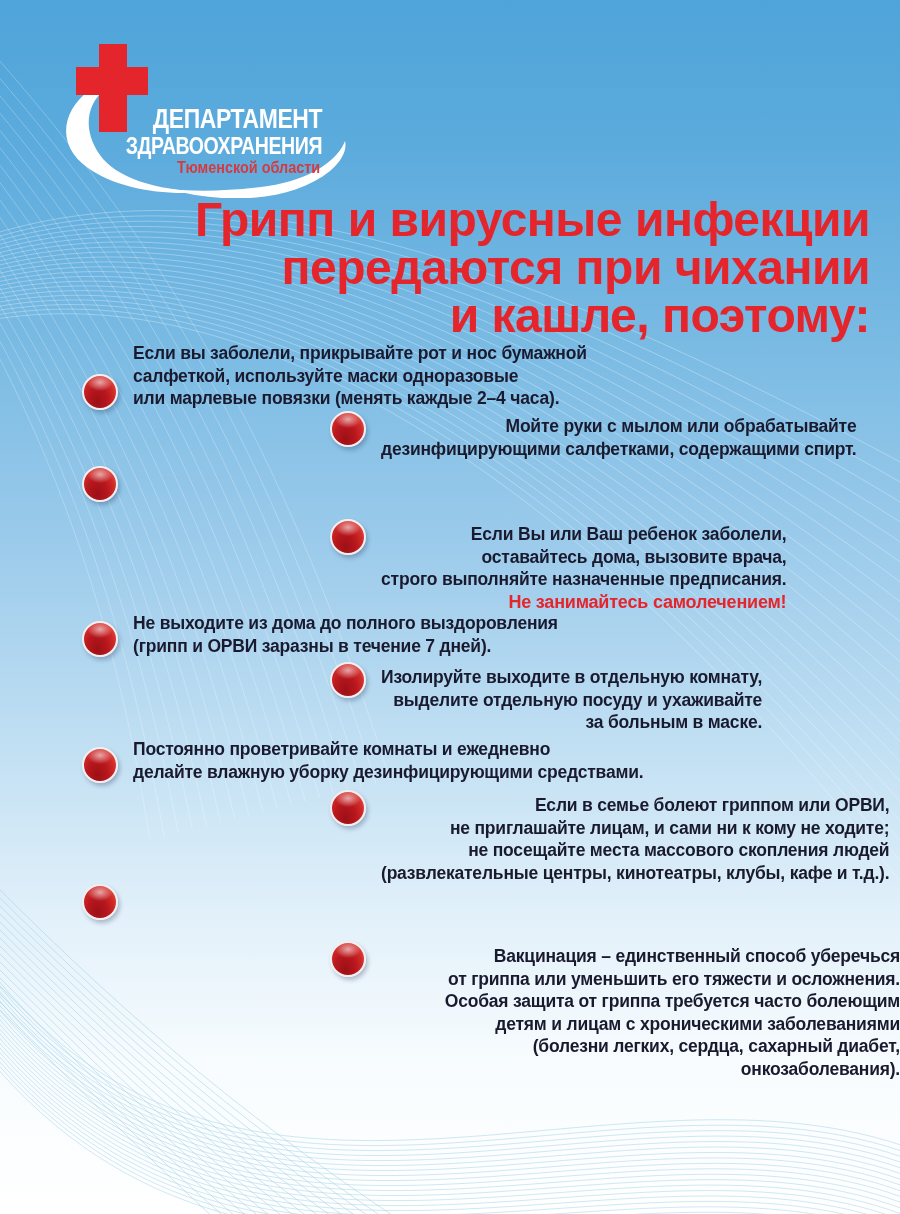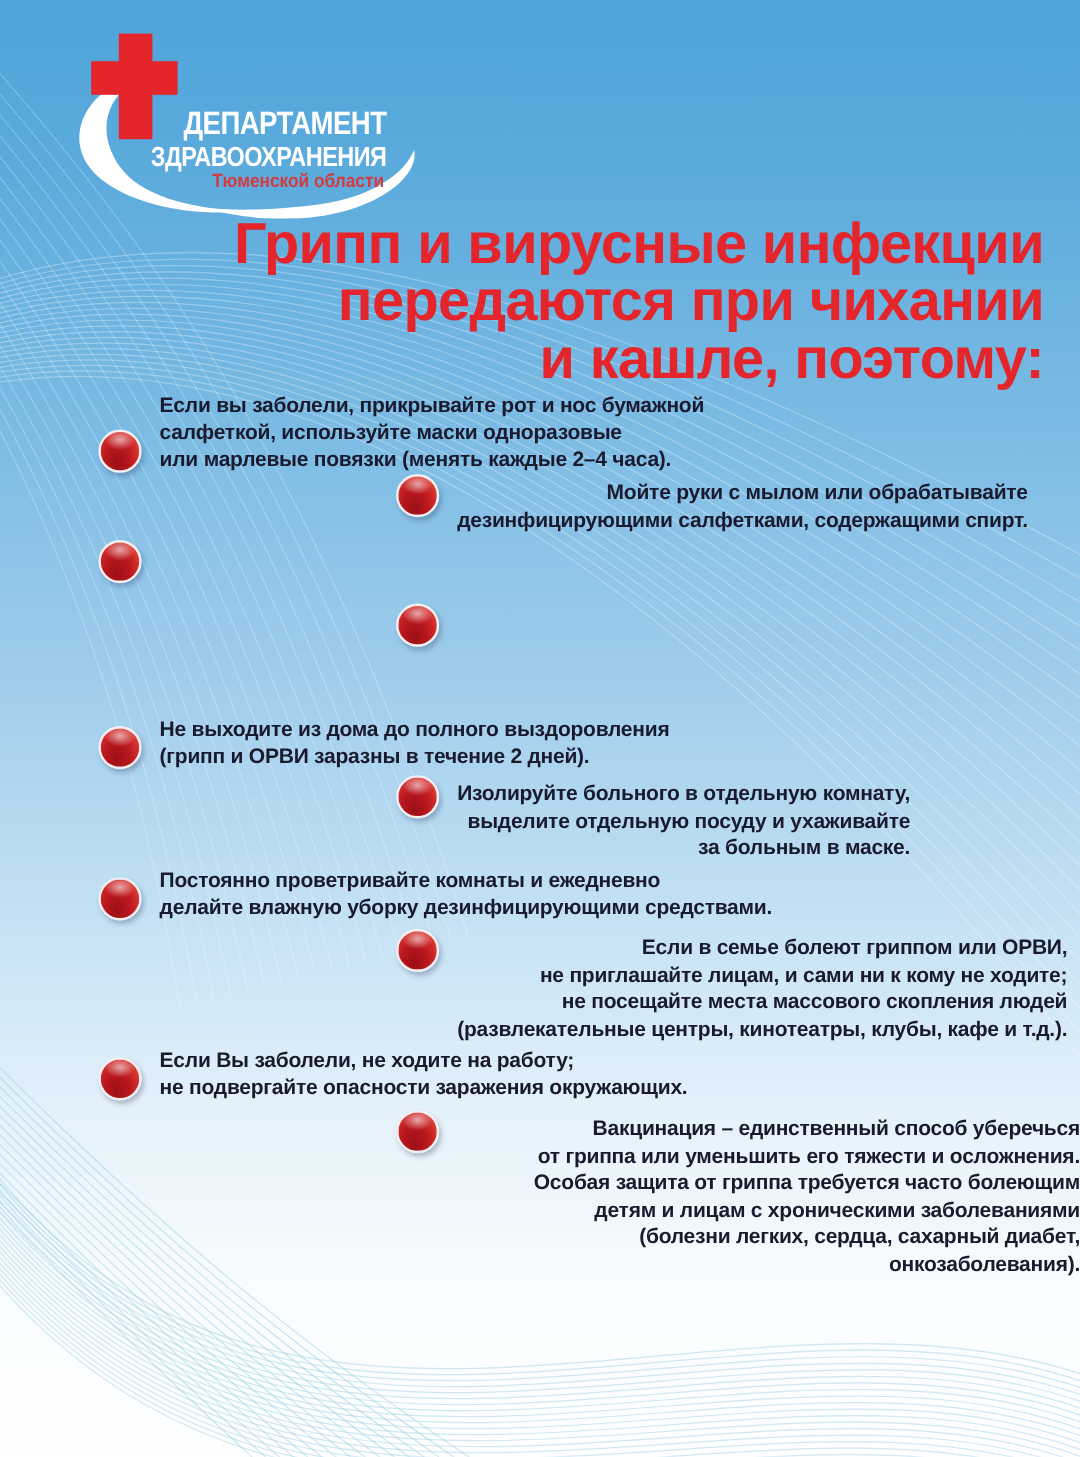--- a/index.html
+++ b/index.html
@@ -4,21 +4,21 @@
 <style>
   html,body{margin:0;padding:0;}
   body{
     width:900px;height:1214px;position:relative;overflow:hidden;
     font-family:"Liberation Sans", sans-serif;
     background:linear-gradient(180deg,
       #4fa4d9 0%, #5cabdd 12%, #79bae3 28%, #9ccbeb 45%,
       #c2e0f3 62%, #e3f1fa 76%, #f8fcfe 88%, #ffffff 100%);
   }
   #waves{position:absolute;left:0;top:0;z-index:0;}
-  .content{position:absolute;left:0;top:0;width:900px;height:1098px;z-index:1;}
+  .content{position:absolute;left:0;top:16px;width:900px;height:1098px;z-index:1;}
 
   
   .logo{position:absolute;left:50px;top:22px;width:290px;height:155px;}
   .logo svg{position:absolute;left:0;top:0;}
   .logo-line1{position:absolute;right:18px;top:66px;color:#ffffff;font-weight:bold;
     font-size:27px;letter-spacing:-0.5px;transform:scaleX(.85);transform-origin:right;
     white-space:nowrap;}
   .logo-line2{position:absolute;right:18px;top:95px;color:#ffffff;font-weight:bold;
     font-size:23px;letter-spacing:-0.5px;transform:scaleX(.85);transform-origin:right;
     white-space:nowrap;}
@@ -165,53 +165,57 @@
     <div class="item-text">Мойте руки с мылом или обрабатывайте
 дезинфицирующими салфетками, содержащими спирт.</div>
   </div>
 
   <div class="item left" style="top:454px">
     <span class="bullet"></span>
   </div>
 
   <div class="item indent" style="top:507px">
     <span class="bullet"></span>
+    <div>
+      <div class="item-text">Если Вы или Ваш ребенок заболели,
+оставайтесь дома, вызовите врача,
+строго выполняйте назначенные предписания.</div>
+      <div class="item-highlight">Не занимайтесь самолечением!</div>
+    </div>
   </div>
 
   <div class="item left" style="top:596px">
     <span class="bullet"></span>
     <div class="item-text">Не выходите из дома до полного выздоровления
-(грипп и ОРВИ заразны в течение 2 дней).</div>
+(грипп и ОРВИ заразны в течение 7 дней).</div>
   </div>
 
   <div class="item indent" style="top:650px">
     <span class="bullet"></span>
-    <div class="item-text">Изолируйте больного в отдельную комнату,
+    <div class="item-text">Изолируйте выходите в отдельную комнату,
 выделите отдельную посуду и ухаживайте
 за больным в маске.</div>
   </div>
 
   <div class="item left" style="top:722px">
     <span class="bullet"></span>
     <div class="item-text">Постоянно проветривайте комнаты и ежедневно
 делайте влажную уборку дезинфицирующими средствами.</div>
   </div>
 
   <div class="item indent" style="top:778px">
     <span class="bullet"></span>
     <div class="item-text">Если в семье болеют гриппом или ОРВИ,
 не приглашайте лицам, и сами ни к кому не ходите;
 не посещайте места массового скопления людей
 (развлекательные центры, кинотеатры, клубы, кафе и т.д.).</div>
   </div>
 
   <div class="item left" style="top:872px">
     <span class="bullet"></span>
-    <div class="item-text">Если Вы заболели, не ходите на работу;
-не подвергайте опасности заражения окружающих.</div>
   </div>
 
   <div class="item indent" style="top:929px">
     <span class="bullet"></span>
     <div class="item-text">Вакцинация – единственный способ уберечься
 от гриппа или уменьшить его тяжести и осложнения.
 Особая защита от гриппа требуется часто болеющим
 детям и лицам с хроническими заболеваниями
 (болезни легких, сердца, сахарный диабет, онкозаболевания).</div>
   </div>

